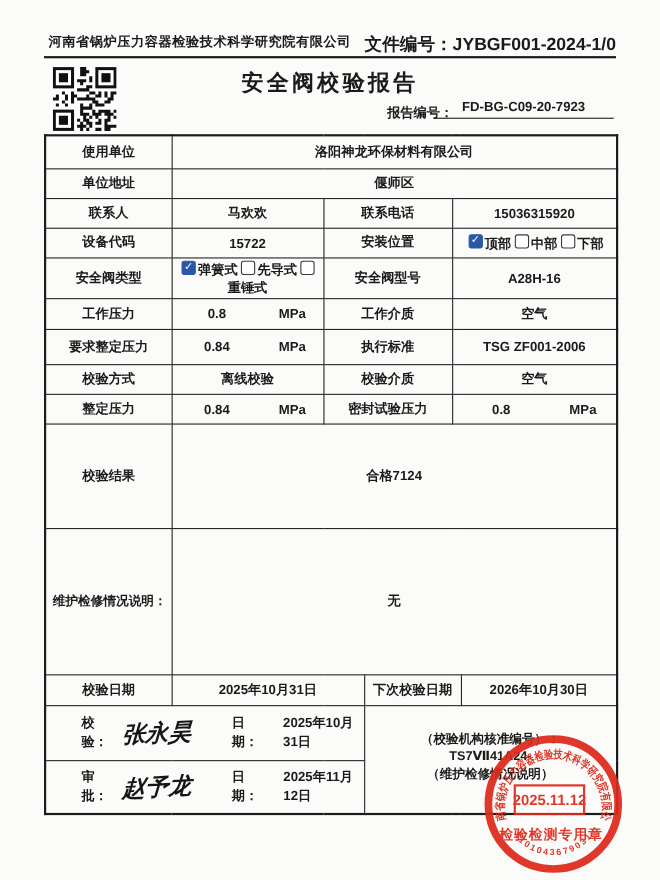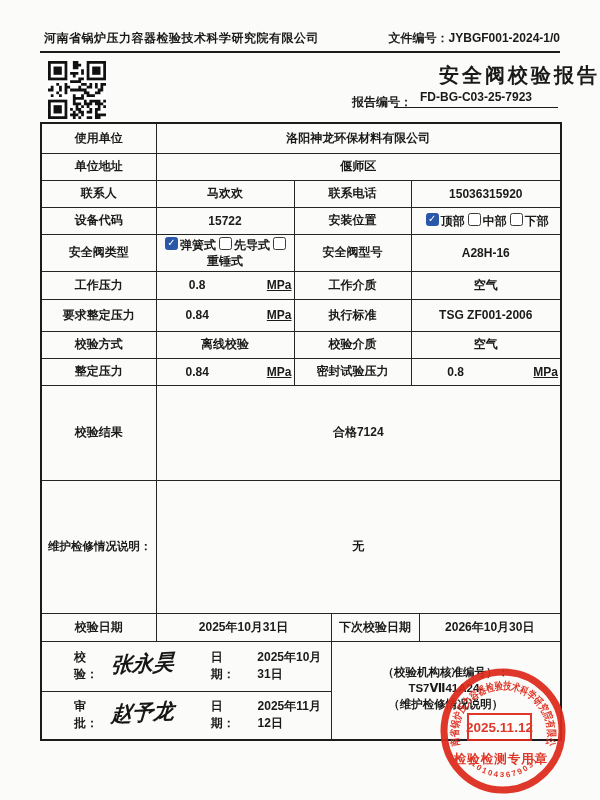--- a/index.html
+++ b/index.html
@@ -3,50 +3,50 @@
 <meta charset="utf-8">
 <style>
   html,body{margin:0;padding:0;}
   body{
     width:600px;height:800px;position:relative;overflow:hidden;
     background:#fbfbf9;color:#1a1a1a;
     font-family:"Liberation Sans","DejaVu Sans",sans-serif;
     -webkit-font-smoothing:antialiased;
   }
   .hdr-company{position:absolute;left:44px;top:30px;font-size:12px;font-weight:bold;letter-spacing:.5px;}
-  .hdr-doc{position:absolute;right:40px;top:30px;font-size:12px;font-weight:bold;}
+  .hdr-doc{position:absolute;right:40px;top:30px;font-size:16px;font-weight:bold;}
   .hdr-rule{position:absolute;left:40px;top:51px;width:520px;height:0;border-top:2px solid #1c1c1c;}
   .qr{position:absolute;left:48px;top:61px;width:58px;height:58px;}
-  .title{position:absolute;left:0;top:62px;width:600px;text-align:right;
+  .title{position:absolute;left:0;top:62px;width:600px;text-align:center;
          font-size:20px;font-weight:bold;letter-spacing:3px;}
   .repno-label{position:absolute;left:352px;top:94px;font-size:12px;font-weight:bold;}
   .repno-line{position:absolute;left:394px;top:90px;width:164px;text-align:center;
               font-size:12px;font-weight:bold;border-bottom:1.6px solid #1c1c1c;padding-bottom:3px;}
   table.doc{
     position:absolute;left:40px;top:122px;width:520px;
     border-collapse:collapse;table-layout:fixed;
     font-size:12px;font-weight:bold;
   }
   table.doc td{
     border:1.6px solid #252525;text-align:center;vertical-align:middle;
     padding:2px 2px;overflow:hidden;
   }
   table.doc{border:2.4px solid #1c1c1c;}
   td.lab{font-weight:bold;}
   td.top-left{text-align:left;vertical-align:top;padding:5px 8px;margin-left:40px;}
   .vu{display:flex;align-items:center;}
   .vu .v{flex:1.2;text-align:center;}
-  .vu .u{flex:.8;text-align:right;padding-left:4px;text-decoration:underline;}
+  .vu .u{flex:.8;text-align:center;padding-left:4px;}
   .cbrow{display:inline;line-height:16px;}
   .cb{display:inline-block;width:11px;height:11px;border:1.6px solid #3a3a3a;border-radius:2.5px;
       vertical-align:-1.5px;margin:0 2px 0 3px;position:relative;background:#fff;}
   .cb.on{background:#2b57a8;border-color:#2b57a8;}
   .cb.on::after{content:"✓";position:absolute;left:0;top:-2px;width:11px;text-align:center;
       color:#fff;font-size:10px;font-weight:bold;line-height:13px;}
-  .sigrow{display:flex;align-items:flex-start;padding-left:30px;text-align:left;}
+  .sigrow{display:flex;align-items:center;padding-left:30px;text-align:left;}
   .sig{font-family:"DejaVu Serif","Liberation Serif",serif;font-size:21px;font-weight:bold;
        font-style:italic;transform:rotate(-3deg) skewX(-6deg);display:inline-block;
        margin:0 8px;min-width:86px;color:#161616;}
   .datelab{margin-left:6px;font-family:Liberation Serif, serif;}
   .dateval{margin-left:18px;}
   .orgbox{vertical-align:top !important;padding-top:22px !important;line-height:16px;font-size:11.5px;}
   .maint-lab{font-size:11.5px;text-align:left;padding-left:4px !important;}
   .stamp{position:absolute;left:435px;top:664px;width:136px;height:136px;opacity:.93;pointer-events:none;}
   .res-cell{line-height:15px;}
 </style>
@@ -66,21 +66,21 @@
     <rect x="14" y="0" width="7" height="7" fill="#111"></rect>
     <rect x="15" y="1" width="5" height="5" fill="#fff"></rect>
     <rect x="16" y="2" width="3" height="3" fill="#111"></rect>
     <rect x="0" y="14" width="7" height="7" fill="#111"></rect>
     <rect x="1" y="15" width="5" height="5" fill="#fff"></rect>
     <rect x="2" y="16" width="3" height="3" fill="#111"></rect>
   </svg>
 
 <div class="title">安全阀校验报告</div>
 <span class="repno-label">报告编号：</span>
-<span class="repno-line">FD-BG-C03-25-7923</span>
+<span class="repno-line">FD-BG-C09-20-7923</span>
 
 <table class="doc">
   <colgroup>
     <col style="width:115px">
       <col style="width:138px">
       <col style="width:37px">
     <col style="width:80px">
       <col style="width:8px">
       <col style="width:142px">
   </colgroup>

